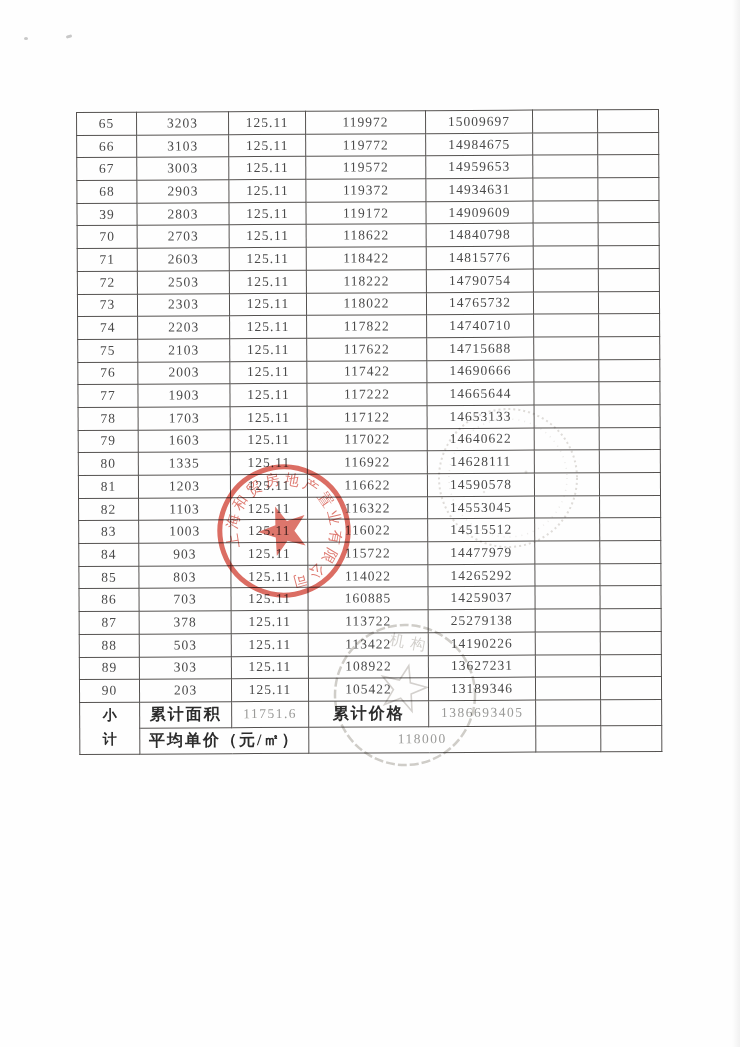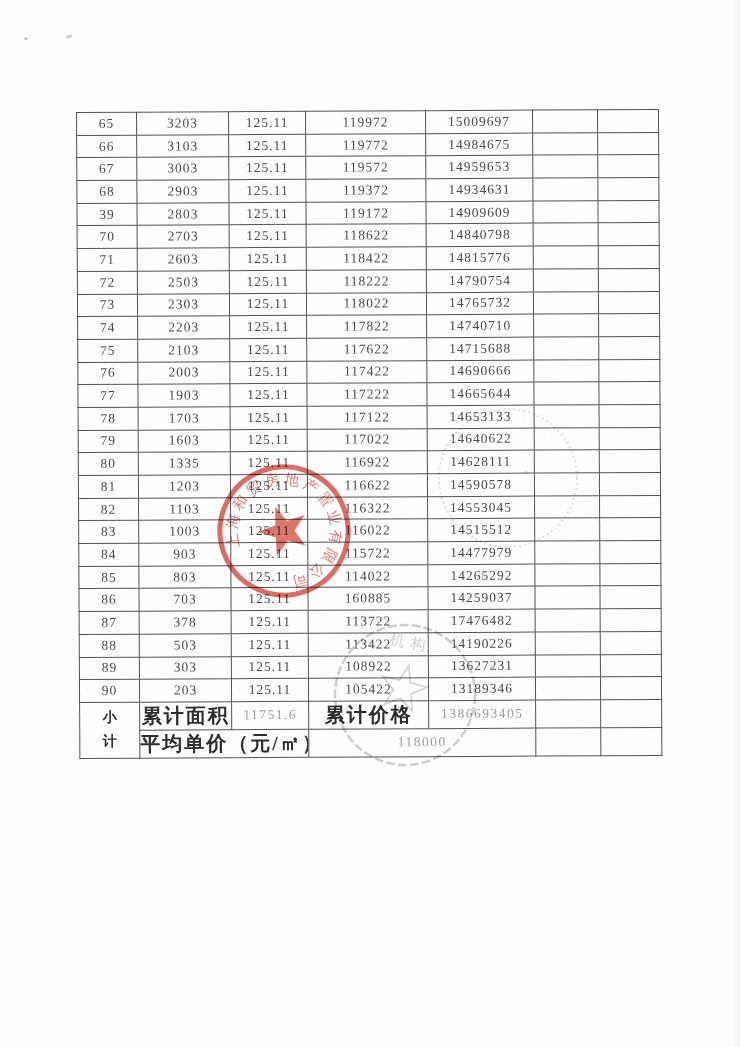--- a/index.html
+++ b/index.html
@@ -37,21 +37,21 @@
     padding:0;
     overflow:hidden;
     white-space:nowrap;
   }
   tr.data-row{height:22.7px;}
   tr.sum-row{height:26px;}
   .num{
     font-size:13.5px;color:#4a4a4a;letter-spacing:1px;
   }
   .zh{
-    font-size:20px;color:#2c2c2c;font-weight:600;letter-spacing:2px;
+    font-size:16px;color:#2c2c2c;font-weight:600;letter-spacing:2px;
     font-family:"Liberation Serif","DejaVu Serif",serif;
   }
   .val-gray{
     font-size:13.5px;color:#9a9a98;letter-spacing:1.5px;
   }
   .subtotal-cell{
     font-size:14px;color:#2c2c2c;font-weight:600;line-height:24px;
   }
 
   
@@ -275,21 +275,21 @@
             <td class="num">160885</td>
             <td class="num">14259037</td>
             <td></td>
             <td></td>
           </tr>
           <tr class="data-row">
             <td class="num">87</td>
             <td class="num">378</td>
             <td class="num">125.11</td>
             <td class="num">113722</td>
-            <td class="num">17476482</td>
+            <td class="num">25279138</td>
             <td></td>
             <td></td>
           </tr>
           <tr class="data-row">
             <td class="num">88</td>
             <td class="num">503</td>
             <td class="num">125.11</td>
             <td class="num">113422</td>
             <td class="num">14190226</td>
             <td></td>

